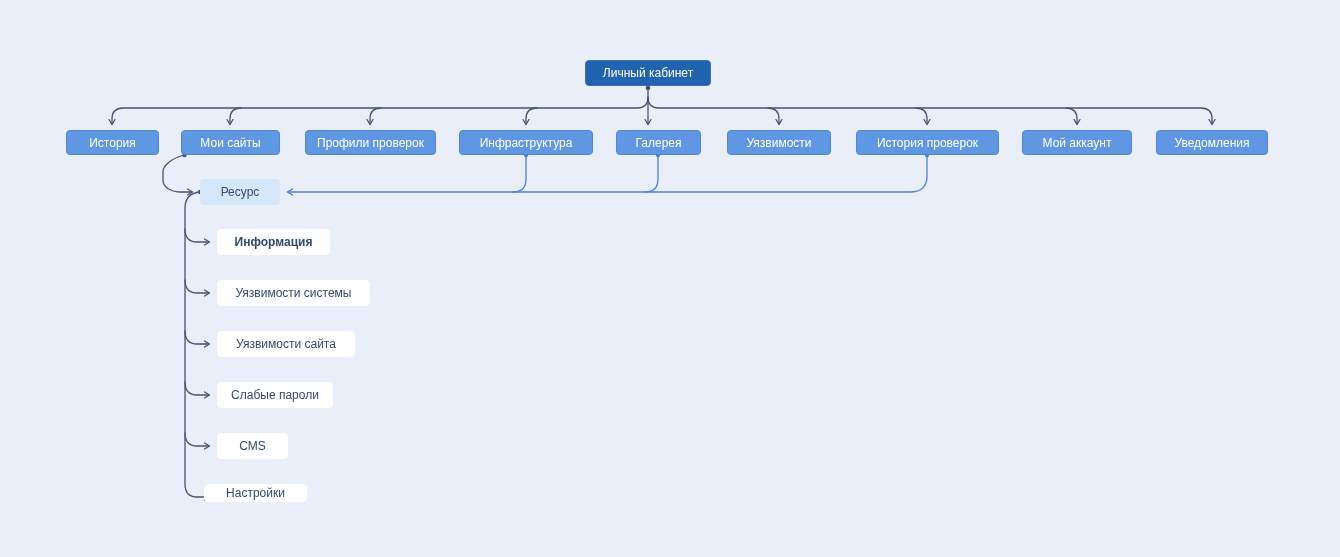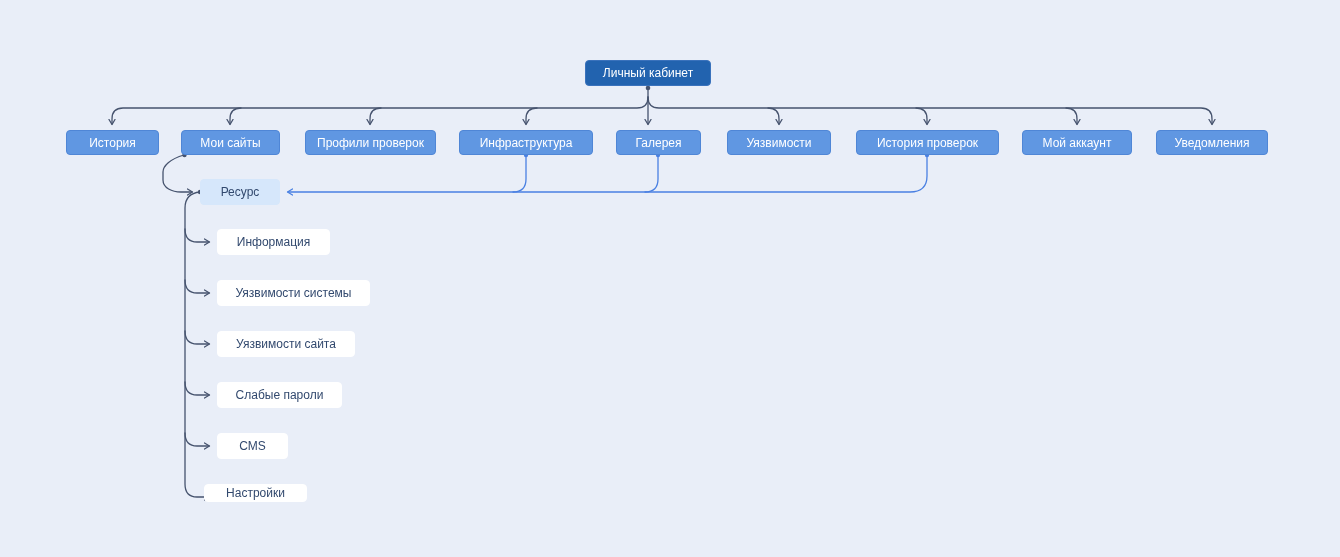--- a/index.html
+++ b/index.html
@@ -74,19 +74,19 @@
     <div class="node section" style="left: 66px; top: 130px; width: 93px; height: 25px;">История</div>
     <div class="node section" style="left: 181px; top: 130px; width: 99px; height: 25px;">Мои сайты</div>
     <div class="node section" style="left: 305px; top: 130px; width: 131px; height: 25px;">Профили проверок</div>
     <div class="node section" style="left: 459px; top: 130px; width: 134px; height: 25px;">Инфраструктура</div>
     <div class="node section" style="left: 616px; top: 130px; width: 85px; height: 25px;">Галерея</div>
     <div class="node section" style="left: 727px; top: 130px; width: 104px; height: 25px;">Уязвимости</div>
     <div class="node section" style="left: 856px; top: 130px; width: 143px; height: 25px;">История проверок</div>
     <div class="node section" style="left: 1022px; top: 130px; width: 110px; height: 25px;">Мой аккаунт</div>
     <div class="node section" style="left: 1156px; top: 130px; width: 112px; height: 25px;">Уведомления</div>
     <div class="node resource" style="left: 200px; top: 179px; width: 80px; height: 26px;">Ресурс</div>
-    <div class="node page" style="left: 217px; top: 229px; width: 113px; height: 26px;">Информация</div>
+    <div class="node page" style="left: 217px; top: 229px; width: 113px; height: 26px; font-weight: bold;">Информация</div>
     <div class="node page" style="left: 217px; top: 280px; width: 153px; height: 26px;">Уязвимости системы</div>
     <div class="node page" style="left: 217px; top: 331px; width: 138px; height: 26px;">Уязвимости сайта</div>
-    <div class="node page" style="left: 217px; top: 382px; width: 125px; height: 26px;">Слабые пароли</div>
+    <div class="node page" style="left: 217px; top: 382px; width: 116px; height: 26px;">Слабые пароли</div>
     <div class="node page" style="left: 217px; top: 433px; width: 71px; height: 26px;">CMS</div>
     <div class="node page" style="left: 204px; top: 484px; width: 103px; height: 18px;">Настройки</div>
   </div>
 
 </body></html>

